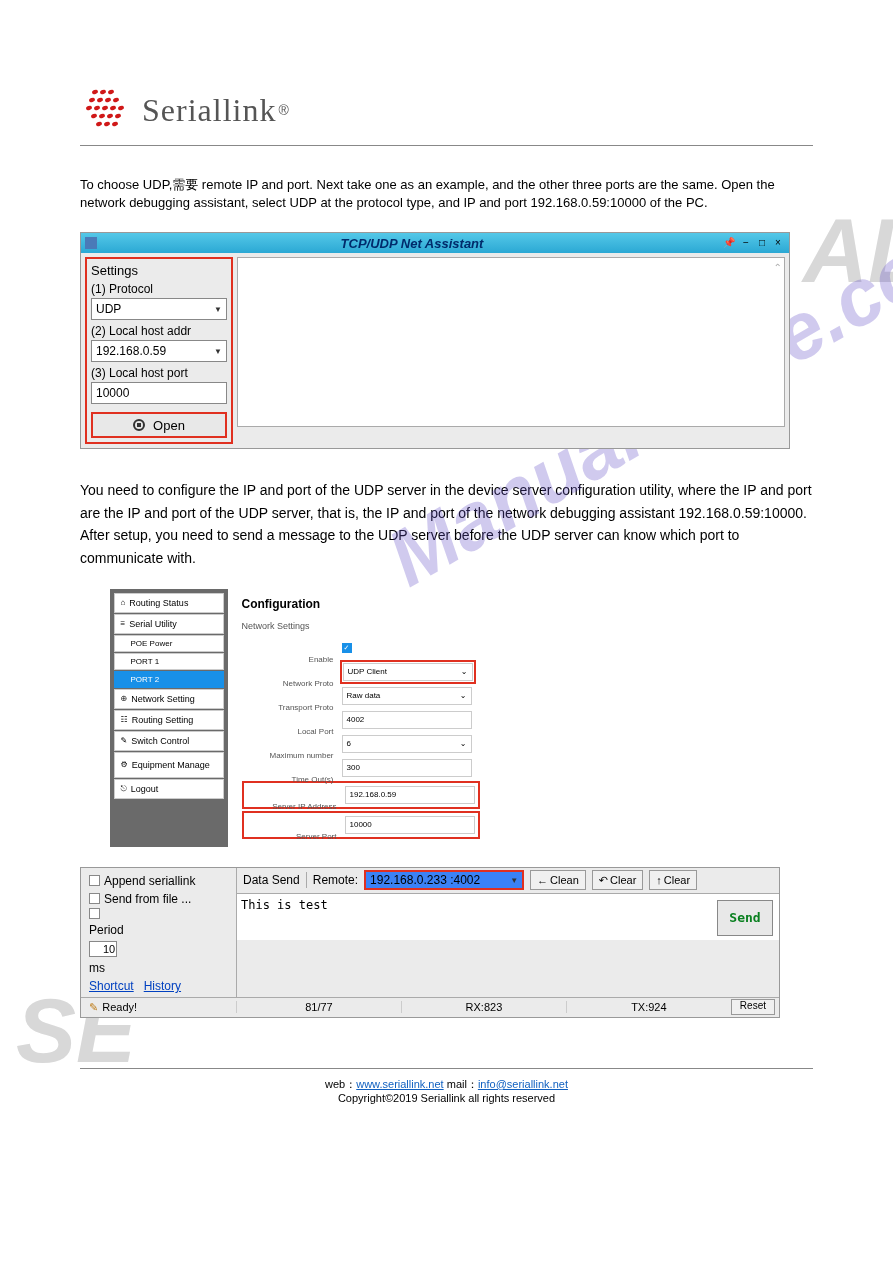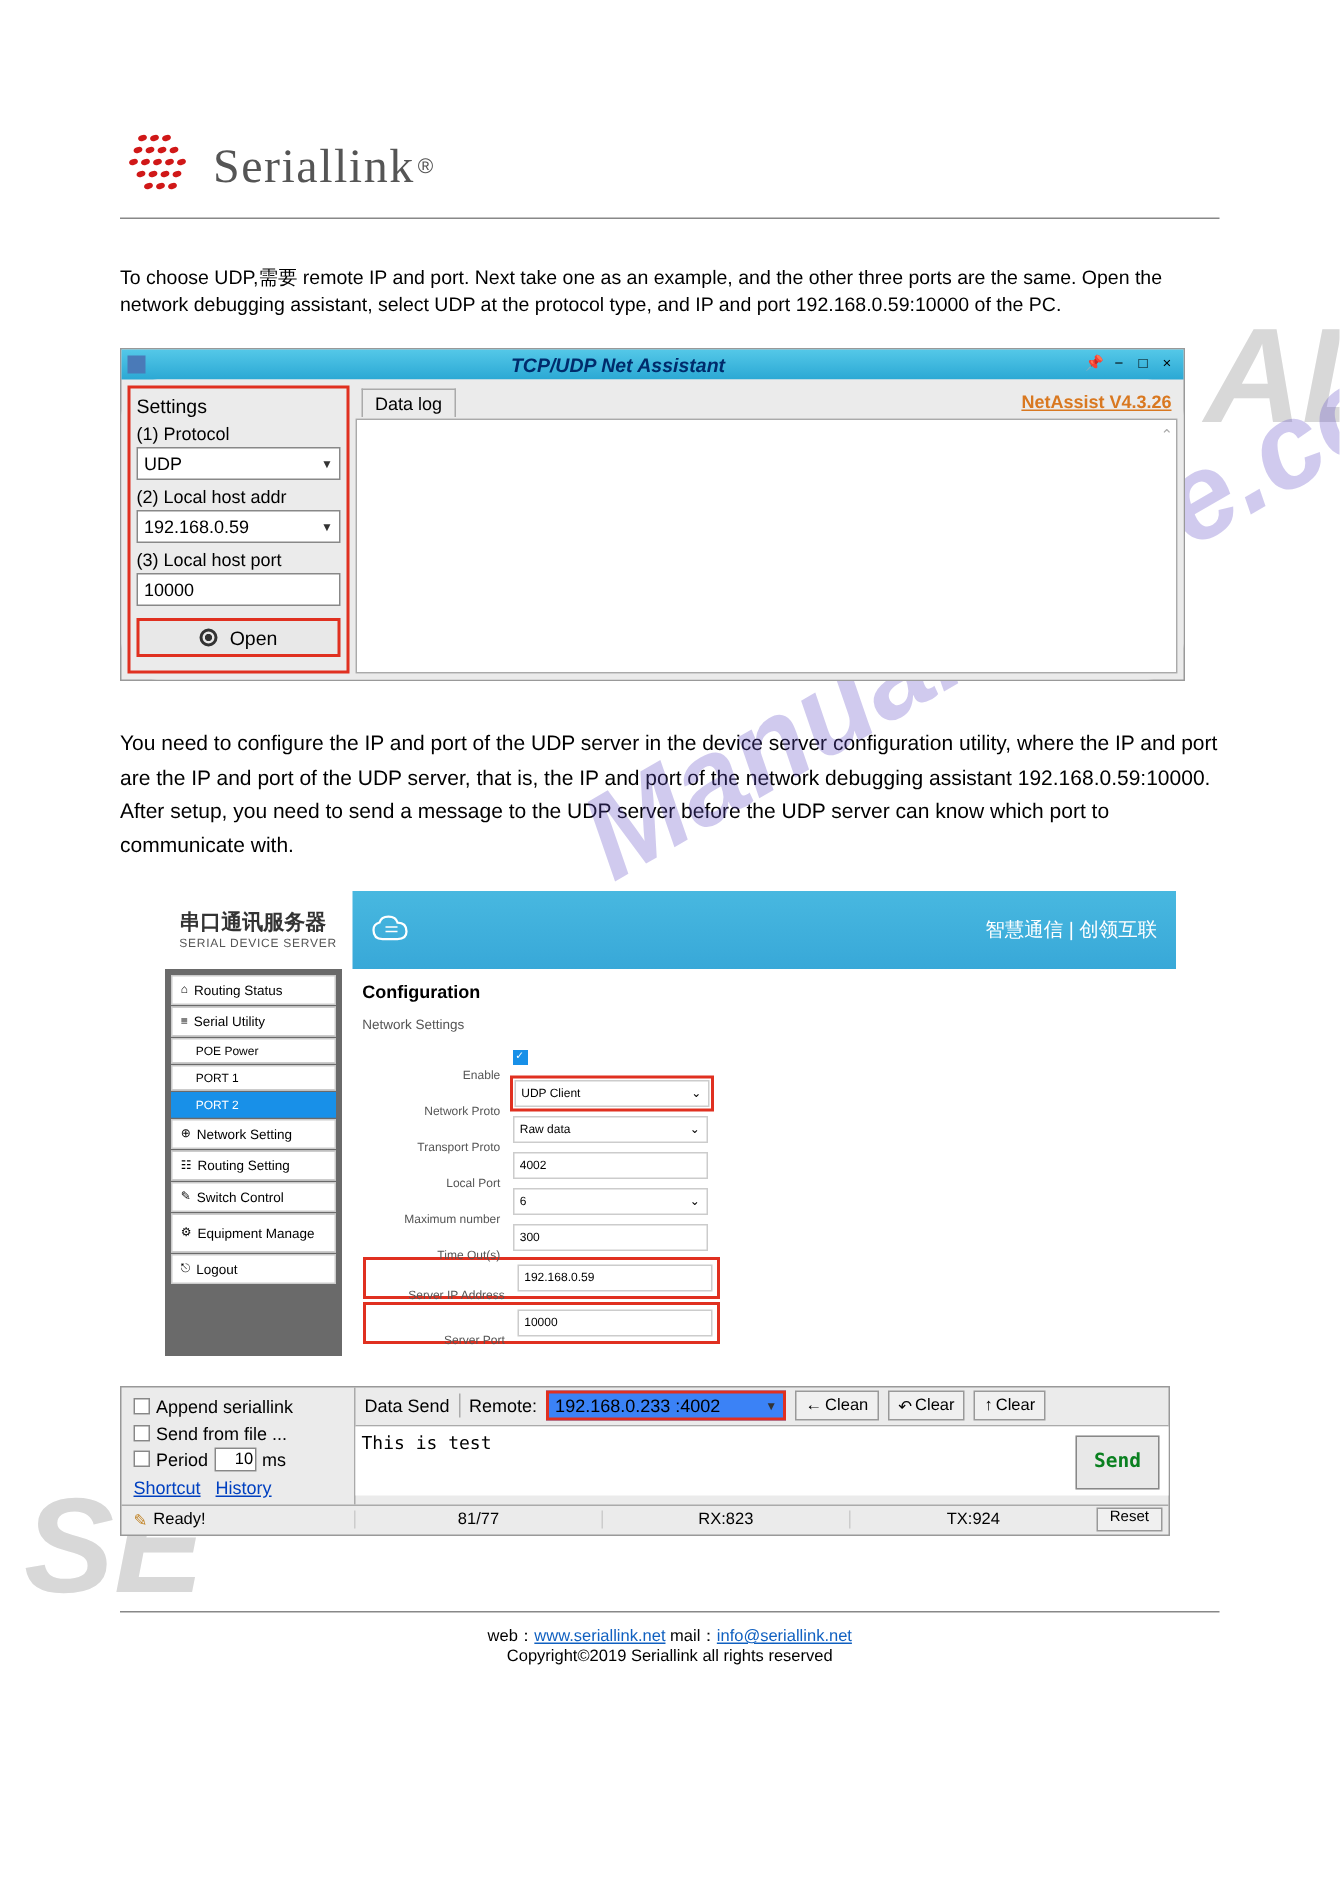--- a/index.html
+++ b/index.html
@@ -71,21 +71,21 @@
   .form-input { width: 130px; height: 18px; border: 1px solid #ccc; font-size: 8px; padding: 2px 4px; display: flex; align-items: center; justify-content: space-between; }
   .checkbox-box { width: 10px; height: 10px; background: #1890e8; color: #fff; font-size: 7px; text-align: center; line-height: 10px; }
   .red-box-wrap { border: 2px solid #e03020; padding: 1px; margin-left: -2px; }
   
   
   .screenshot3 { width: 700px; border: 1px solid #999; background: #ebebeb; margin-top: 20px; position: relative; z-index: 2; }
   .ss3-top { display: flex; }
   .ss3-left { width: 155px; padding: 4px 8px; font-size: 12px; }
   .ss3-check-row { display: flex; align-items: center; gap: 4px; height: 18px; }
   .ss3-checkbox { width: 11px; height: 11px; border: 1px solid #888; background: #fff; }
-  .ss3-period-row { display: flex; align-items: center; gap: 4px; }
+  .ss3-period-row { display: flex; align-items: flex-start; gap: 4px; flex-direction: column; }
   .ss3-period-input { width: 28px; height: 16px; border: 1px solid #888; text-align: center; font-size: 11px; padding-left: 12px; }
   .ss3-links { display: flex; gap: 10px; margin-top: 4px; }
   .ss3-link { color: #0040c0; text-decoration: underline; font-size: 12px; }
   
   .ss3-right { flex: 1; border-left: 1px solid #aaa; }
   .ss3-toolbar { display: flex; align-items: center; height: 26px; padding: 0 6px; gap: 6px; border-bottom: 1px solid #aaa; font-size: 12px; }
   .remote-dropdown { border: 2px solid #e03020; height: 20px; width: 160px; display: flex; align-items: center; justify-content: space-between; padding: 0 4px; font-size: 12px; background: #3b82f6; }
   .ss3-btn { border: 1px solid #999; background: #f0f0f0; height: 20px; padding: 0 6px; font-size: 11px; display: flex; align-items: center; gap: 2px; }
   .ss3-textarea { background: #fff; height: 46px; padding: 4px; font-family: monospace; font-size: 12px; display: flex; }
   .ss3-text-content { flex: 1; }
@@ -168,50 +168,30 @@
         <div class="settings-label">(3) Local host port</div>
         <div class="settings-input">
             <span>10000</span>
           </div>
         <div class="open-btn">
             <span class="open-circle"></span>
             <span>Open</span>
           </div>
       </div>
       <div class="datalog-panel">
-        <div class="datalog-tabs">
-          <div class="datalog-tab">Data log</div>
-          <div class="version-text">NetAssist V4.3.26</div>
-        </div>
         <div class="datalog-area">
           <span class="scroll-indicator">⌃</span>
         </div>
       </div>
     </div>
   </div>
 
   <p class="mid-text">You need to configure the IP and port of the UDP server in the device server configuration utility, where the IP and port are the IP and port of the UDP server, that is, the IP and port of the network debugging assistant 192.168.0.59:10000. After setup, you need to send a message to the UDP server before the UDP server can know which port to communicate with.</p>
 
   <div class="screenshot2">
-    <div style="display:flex;">
-      <div class="ss2-logo-area">
-        <div>
-          <div class="ss2-logo-cn">串口通讯服务器</div>
-          <div class="ss2-logo-en">SERIAL DEVICE SERVER</div>
-        </div>
-      </div>
-      <div class="ss2-header" style="flex:1;">
-        <svg class="cloud-icon" viewBox="0 0 30 24">
-            <path d="M8 18 Q2 18 2 12 Q2 8 6 7 Q7 3 12 3 Q17 3 18 7 Q24 7 24 13 Q24 18 18 18 Z" fill="none" stroke="#fff" stroke-width="1.5"></path>
-            <line x1="10" y1="10" x2="18" y2="10" stroke="#fff"></line>
-            <line x1="10" y1="13" x2="18" y2="13" stroke="#fff"></line>
-          </svg>
-        <div class="ss2-right">智慧通信 | 创领互联</div>
-      </div>
-    </div>
     <div class="ss2-body">
       <div class="ss2-sidebar">
         <div class="nav-item">
             <span class="nav-icon">⌂</span>
             <span>Routing Status</span>
           </div>
         <div class="nav-item">
             <span class="nav-icon">≡</span>
             <span>Serial Utility</span>
           </div>

